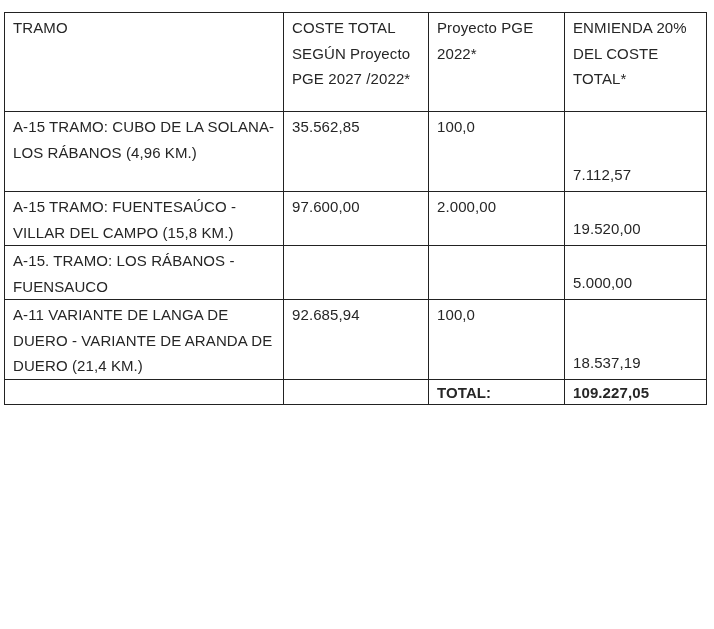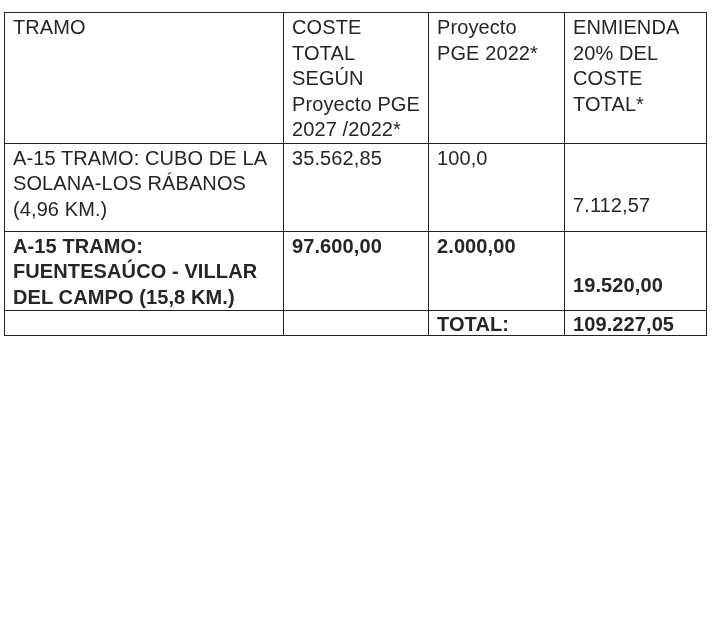--- a/index.html
+++ b/index.html
@@ -1,27 +1,27 @@
 <!DOCTYPE html>
 <html><head>
 <meta charset="utf-8">
 <style>
   html, body { margin: 0; padding: 0; background: #ffffff; }
   body { width: 714px; height: 629px; position: relative; overflow: hidden;
          font-family: "Liberation Sans", "DejaVu Sans", sans-serif; color: #262626; }
   table { position: absolute; left: 4px; top: 12px; border-collapse: collapse;
           table-layout: fixed; width: 702px; }
   td { border: 1.5px solid #222; vertical-align: top; padding: 2px 8px 0 8px;
-       font-size: 20px; line-height: 25.5px; letter-spacing: 0.1px; }
+       font-size: 15px; line-height: 25.5px; letter-spacing: 0.1px; }
   col.c1 { width: 279px; } col.c2 { width: 145px; } col.c3 { width: 136px; } col.c4 { width: 142px; }
-  .bottom { vertical-align: bottom; padding-bottom: 12px; }
+  .bottom { vertical-align: bottom; padding-bottom: 4px; }
   .bold { font-weight: bold; }
   tr.h td { height: 96px; }
   tr.r3 td { height: 73px; }
-  tr.r2 td { height: 47px; font-weight: bold; }
+  tr.r2 td { height: 47px; }
   tr.tot td { height: 22px; line-height: 22px; }
 </style>
 </head>
 <body>
 
 <table>
   <colgroup>
       <col class="c1">
       <col class="c2">
       <col class="c3">
@@ -44,23 +44,35 @@
 
 
   <tr class="r2">
     <td>A-15 TRAMO: FUENTESAÚCO - VILLAR DEL CAMPO (15,8 KM.)</td>
     <td>97.600,00</td>
     <td>2.000,00</td>
     <td class="bottom">19.520,00</td>
   </tr>
 
 
+  <tr class="r2">
+    <td>A-15. TRAMO: LOS RÁBANOS - FUENSAUCO</td>
+    <td></td>
+    <td></td>
+    <td class="bottom">5.000,00</td>
+  </tr>
 
 
 
+  <tr class="r3">
+    <td>A-11 VARIANTE DE LANGA DE DUERO - VARIANTE DE ARANDA DE DUERO (21,4 KM.)</td>
+    <td>92.685,94</td>
+    <td>100,0</td>
+    <td class="bottom">18.537,19</td>
+  </tr>
 
   <tr class="tot">
     <td></td>
     <td></td>
     <td class="bold">TOTAL:</td>
     <td class="bold">109.227,05</td>
   </tr>
 </tbody>
   </table>
 

